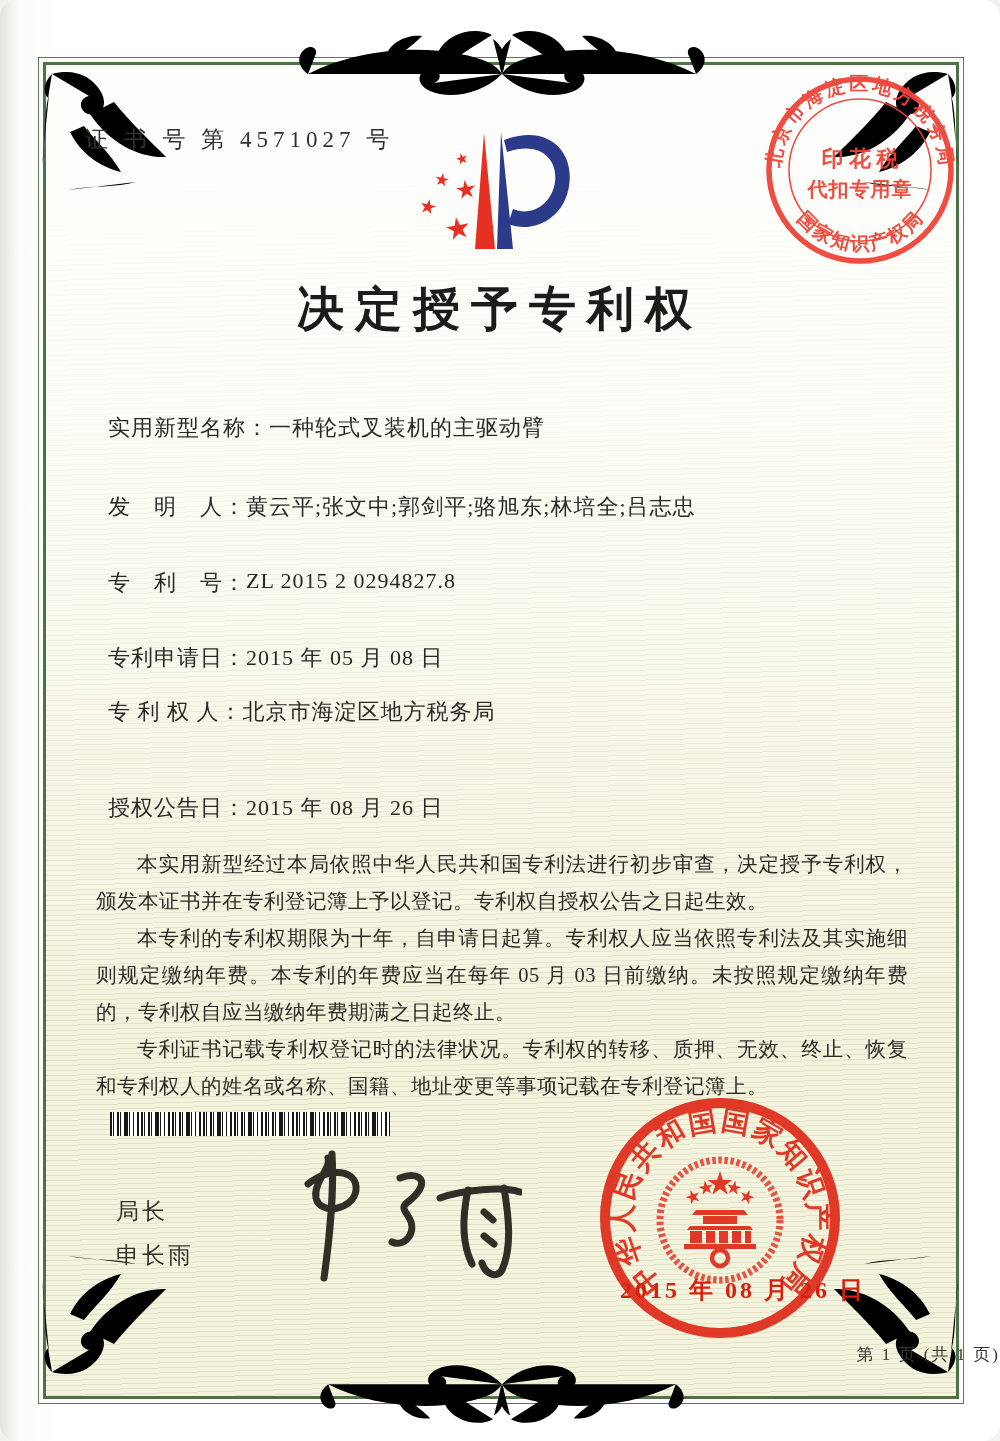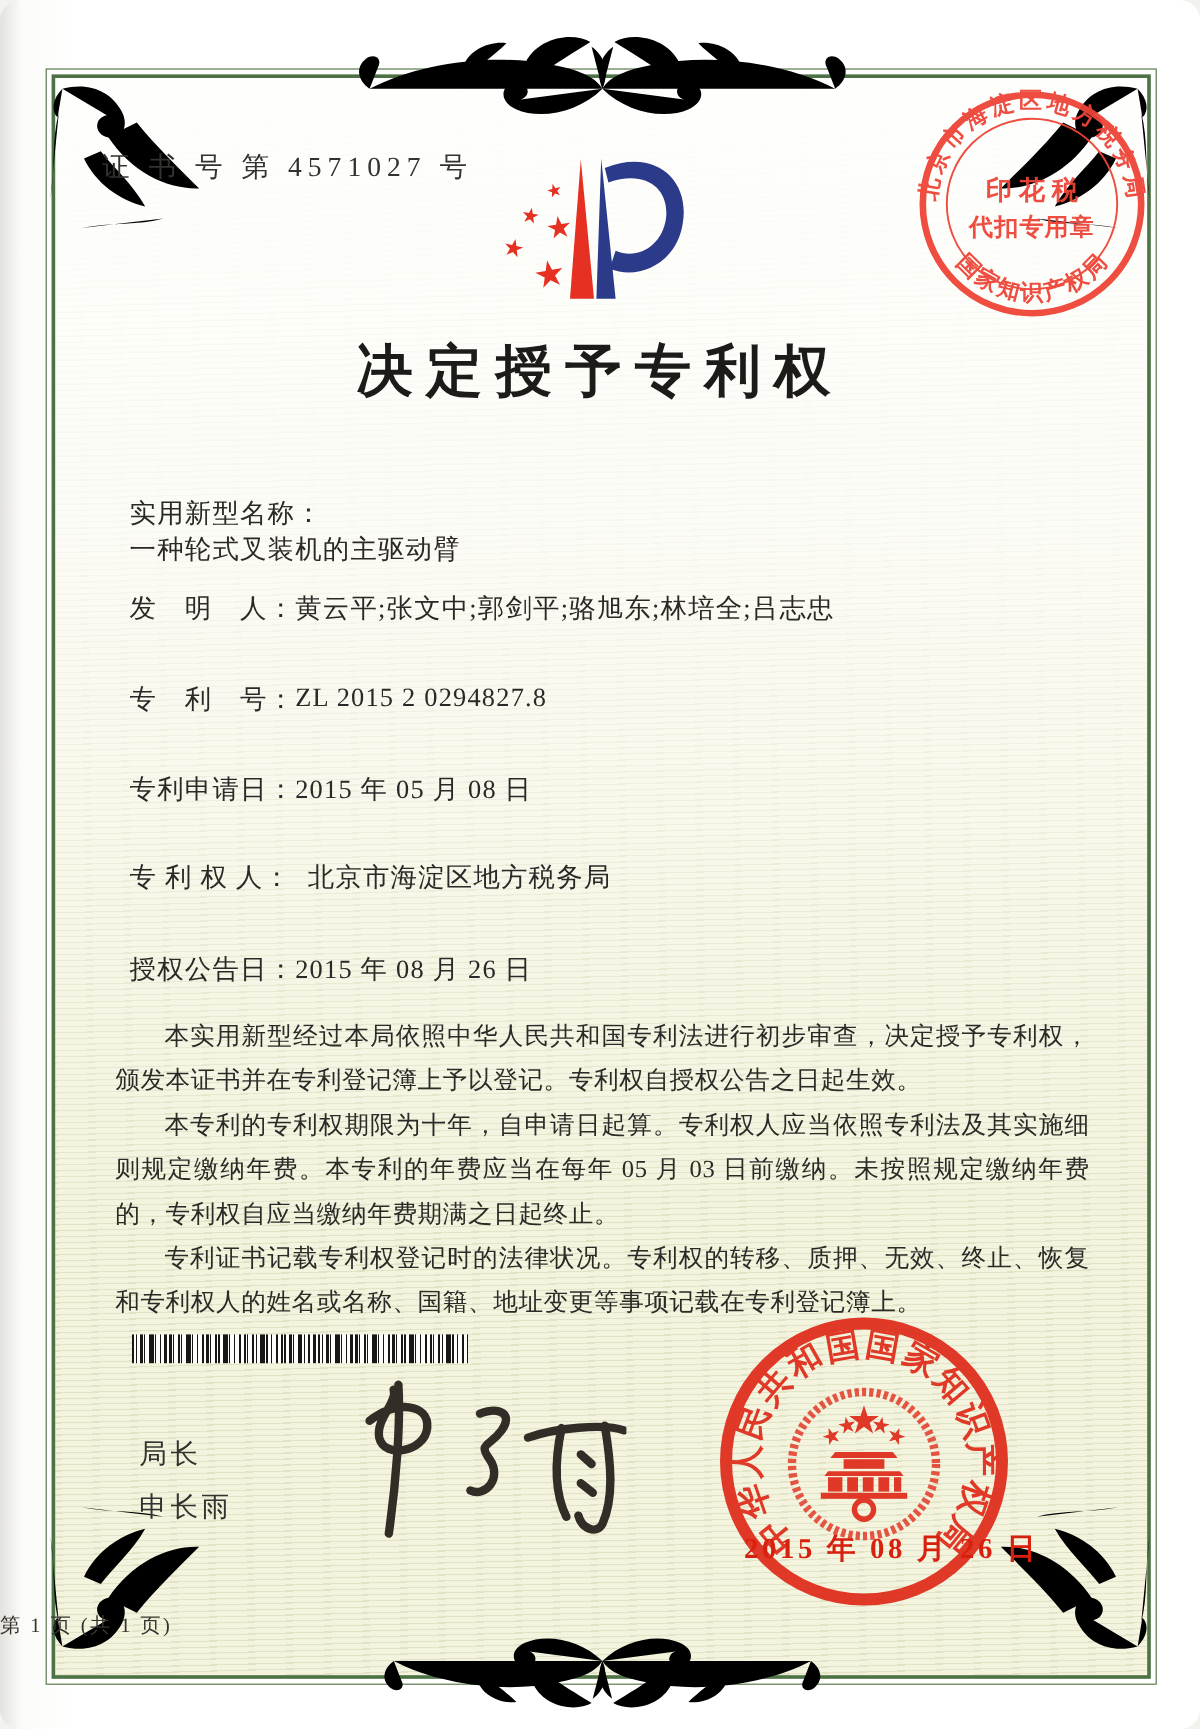--- a/index.html
+++ b/index.html
@@ -18,22 +18,22 @@
       repeating-linear-gradient(178.5deg, rgba(163,173,115,.22) 0 1px, rgba(250,250,238,0) 1px 5px),
       #f4f3de;}
   .orn{position:absolute;z-index:2;pointer-events:none;}
 
   .cert-no{position:absolute;left:85px;top:124px;font-size:23px;letter-spacing:5px;color:#34322f;z-index:3;}
   .title{position:absolute;left:0;top:278px;width:100%;text-align:center;
     font-size:47px;font-weight:700;letter-spacing:11px;color:#1c1b19;z-index:3;}
 
   .field{position:absolute;left:108px;right:80px;display:flex;font-size:22px;
     letter-spacing:1px;color:#2a2927;z-index:3;white-space:nowrap;}
-  .f-name{top:413px;flex-direction:column;} .f-inventor{top:492px;align-items:center;} .f-patno{top:568px;}
-  .f-filing{top:643px;align-items:center;} .f-patentee{top:716px;gap:14px;} .f-grant{top:793px;}
+  .f-name{top:413px;} .f-inventor{top:492px;align-items:center;} .f-patno{top:568px;}
+  .f-filing{top:643px;align-items:center;} .f-patentee{top:697px;} .f-grant{top:793px;}
 
   .body-text{position:absolute;left:96px;top:846px;width:812px;z-index:3;}
   .body-text p{margin:0;font-size:20.5px;line-height:37px;text-indent:2em;
     text-align:justify;color:#2b2a27;letter-spacing:.5px;}
 
   .barcode{position:absolute;left:110px;top:1112px;width:280px;height:24px;z-index:3;
     background:repeating-linear-gradient(90deg,
       #181715 0 2px,#fdfdf9 2px 3px,#181715 3px 4px,#fdfdf9 4px 7px,
       #181715 7px 9px,#fdfdf9 9px 10px,#181715 10px 11px,#fdfdf9 11px 14px,
       #181715 14px 18px,#fdfdf9 18px 19px,#181715 19px 20px,#fdfdf9 20px 23px,
@@ -45,21 +45,21 @@
 
   .signature{position:absolute;left:272px;top:1146px;z-index:4;}
   .signature path{stroke:#322d26;stroke-width:7;fill:none;stroke-linecap:round;stroke-linejoin:round;}
 
   .seal{position:absolute;left:590px;top:1088px;z-index:4;opacity:.93;}
   .seal-date{position:absolute;left:620px;top:1274px;z-index:6;font-size:24px;
     color:#d8200f;letter-spacing:3px;font-weight:600;}
 
   .stamp{position:absolute;left:762px;top:72px;z-index:3;opacity:.95;}
 
-  .footer{position:absolute;left:0;top:1343px;width:100%;text-align:left;
+  .footer{position:absolute;left:0;top:1343px;width:100%;text-align:right;
     font-size:17px;letter-spacing:2px;color:#36342f;z-index:3;}
 
   .logo{position:absolute;left:405px;top:128px;z-index:3;}
 </style>
 </head>
 <body>
 
 <div id="page">
 
   <div class="frame">

